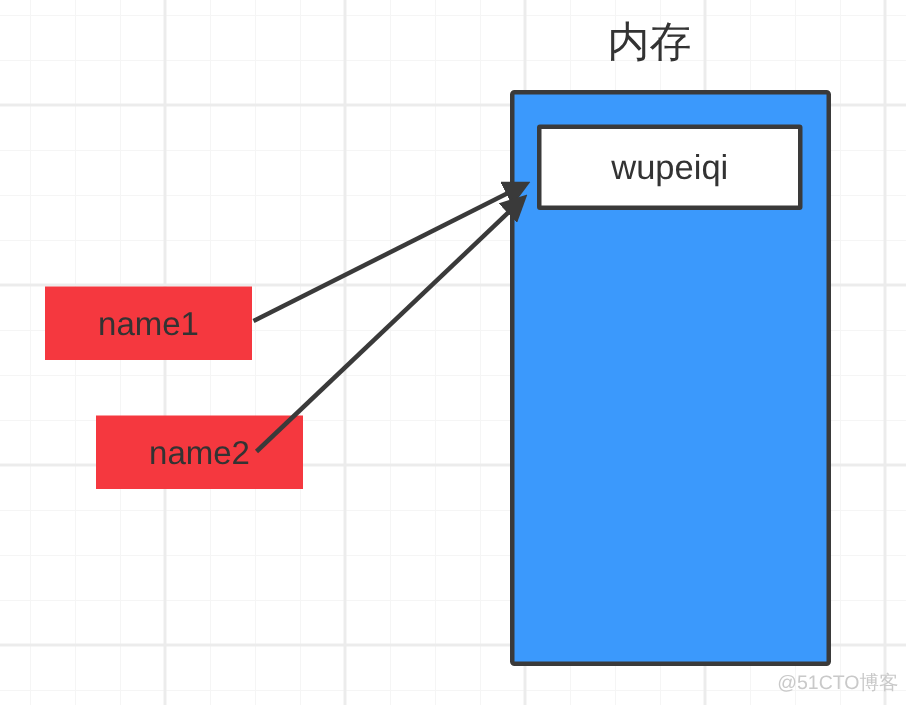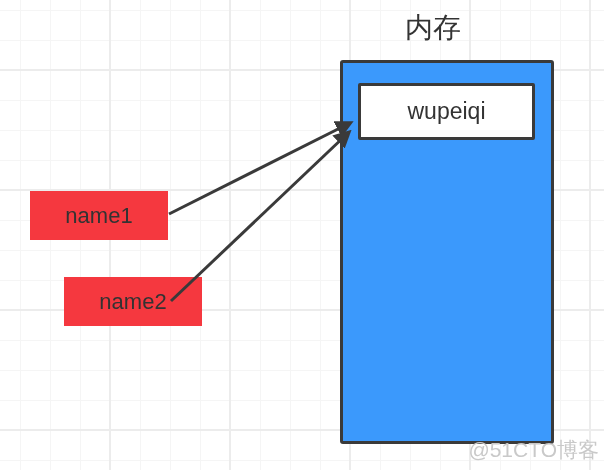--- a/index.html
+++ b/index.html
@@ -69,21 +69,21 @@
     left: 0; top: 0;
     width: 604px; height: 470px;
     pointer-events: none;
   }
   .arrow-line { stroke: var(--stroke-dark); stroke-width: 3; fill: none; }
   .arrow-head { fill: var(--stroke-dark); }
 
   .watermark {
     position: absolute;
     right: 5px; bottom: 6px;
-    font-size: 21px;
+    font-size: 13px;
     color: var(--watermark-gray);
     text-align: center;
   }
 </style>
 </head>
 <body>
 
 <div class="canvas">
 
   <div class="title">内存</div>

